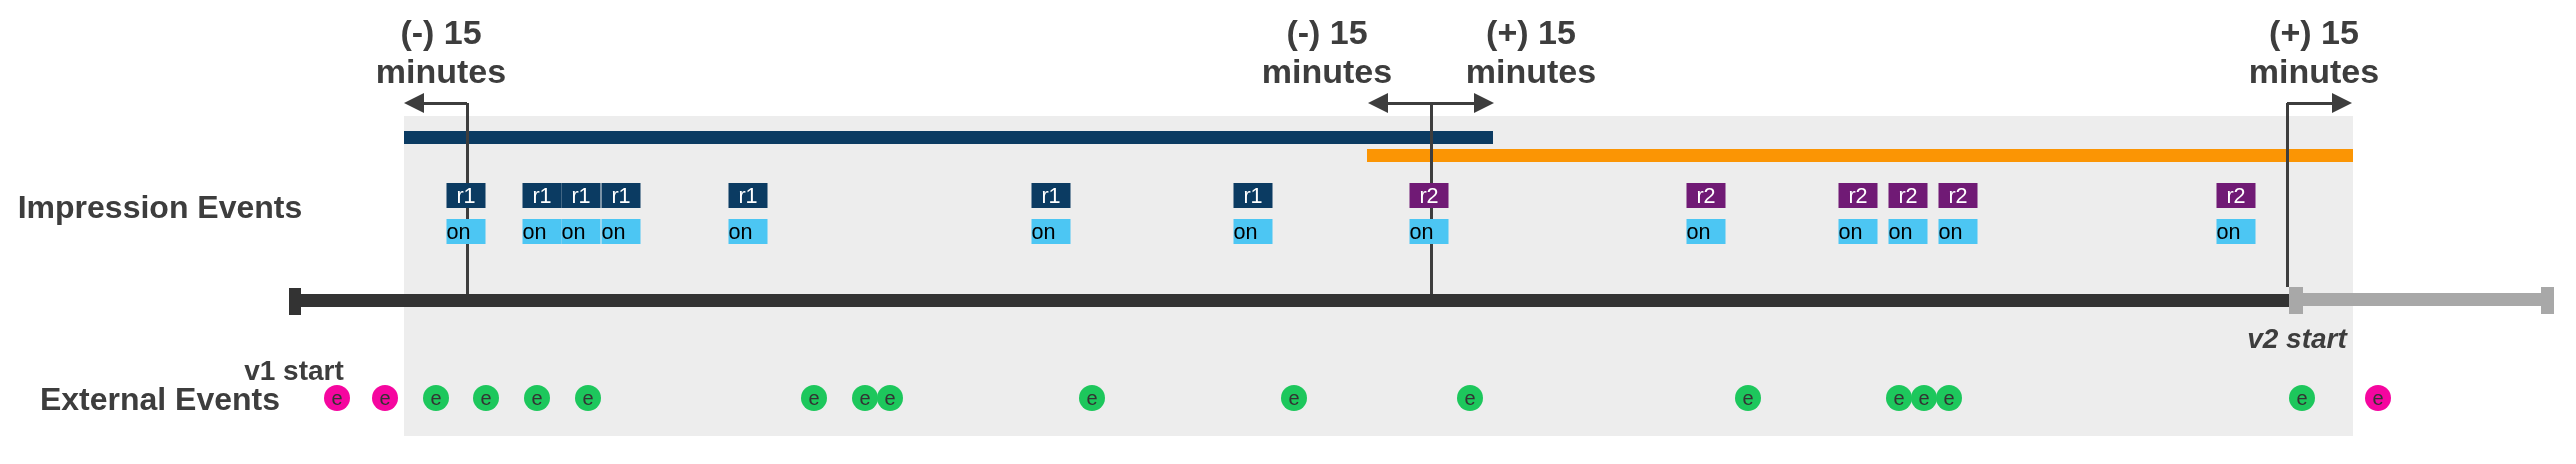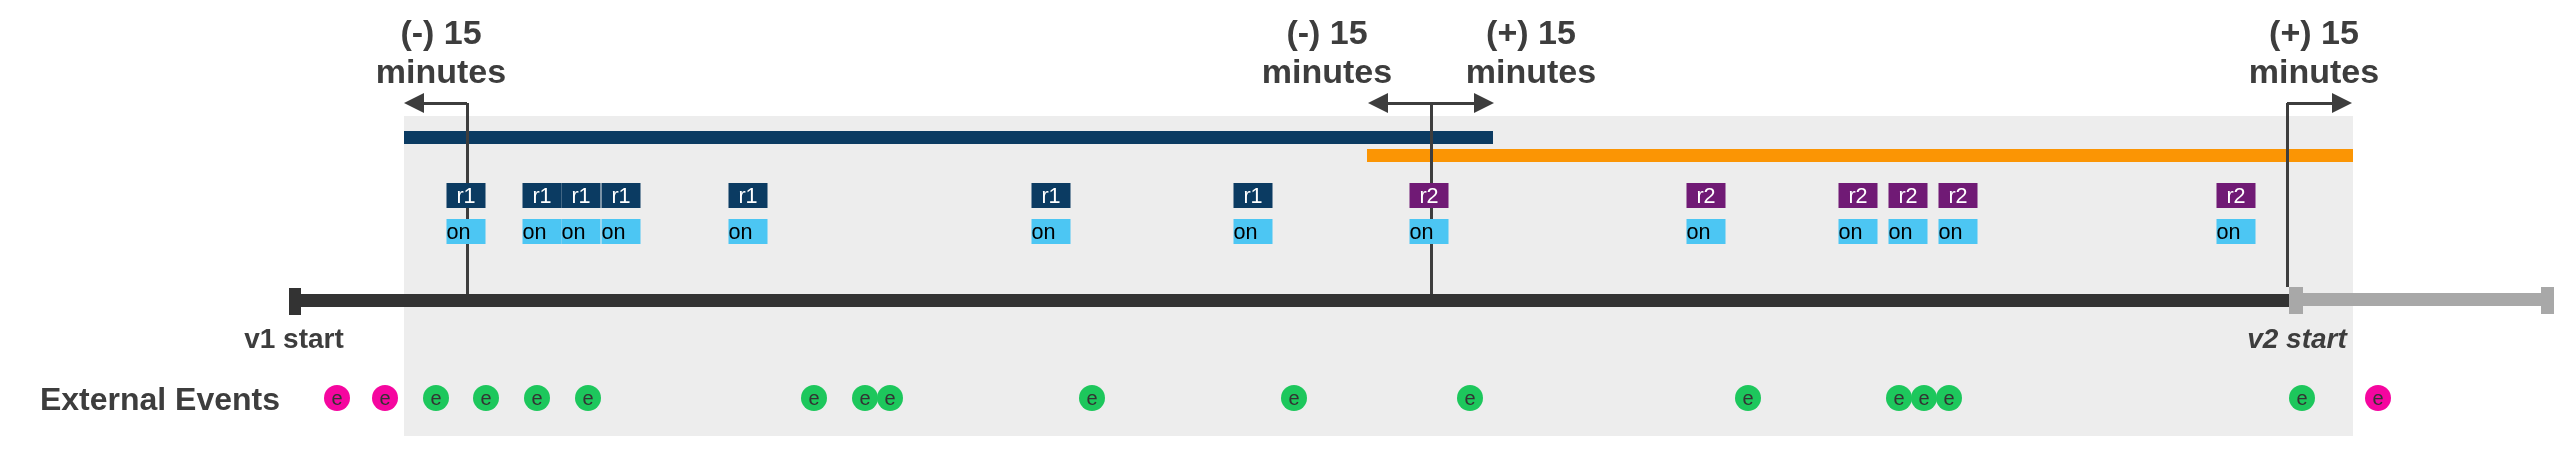--- a/index.html
+++ b/index.html
@@ -37,22 +37,23 @@
   .ext-event{position:absolute;top:385px;width:26px;height:26px;border-radius:50%;
     transform:translateX(-50%);text-align:center;line-height:26px;font-size:20px;color:#333333;}
   .ext-event.included{background:#1dc75c;}
   .ext-event.excluded{background:#f5069f;}
 </style>
 </head>
 <body>
 
 <div id="stage">
     <div class="panel" style="left: 404px; top: 116px; width: 1949px; height: 320px;"></div>
+  <div class="row-label impression">Impression Events</div>
   <div class="row-label external">External Events</div>
-  <div class="v-label" id="v1-label" style="left: 294px;">v1 start</div>
+  <div class="v-label" id="v1-label" style="left: 294px; margin-top: 32px;">v1 start</div>
   <div class="v-label" id="v2-label" style="left: 2297px; font-style: italic;">v2 start</div>
 <div class="vbar" style="left: 404px; top: 131px; width: 1089px; height: 13px; background: rgb(11, 59, 98);"></div>
     <div class="vbar" style="left: 1367px; top: 149px; width: 986px; height: 13px; background: rgb(251, 149, 4);"></div>
     <div class="mline" style="left: 466px; top: 103px; height: 191px;"></div>
     <div class="mline" style="left: 1430px; top: 103px; height: 191px;"></div>
     <div class="mline" style="left: 2286px; top: 103px; height: 184px;"></div>
     <div class="aline" style="left: 421px; top: 102px; width: 46px;"></div>
     <div class="ahead left" style="left: 404px; top: 93px;"></div>
     <div class="aline" style="left: 1385px; top: 102px; width: 93px;"></div>
     <div class="ahead left" style="left: 1368px; top: 93px;"></div>

